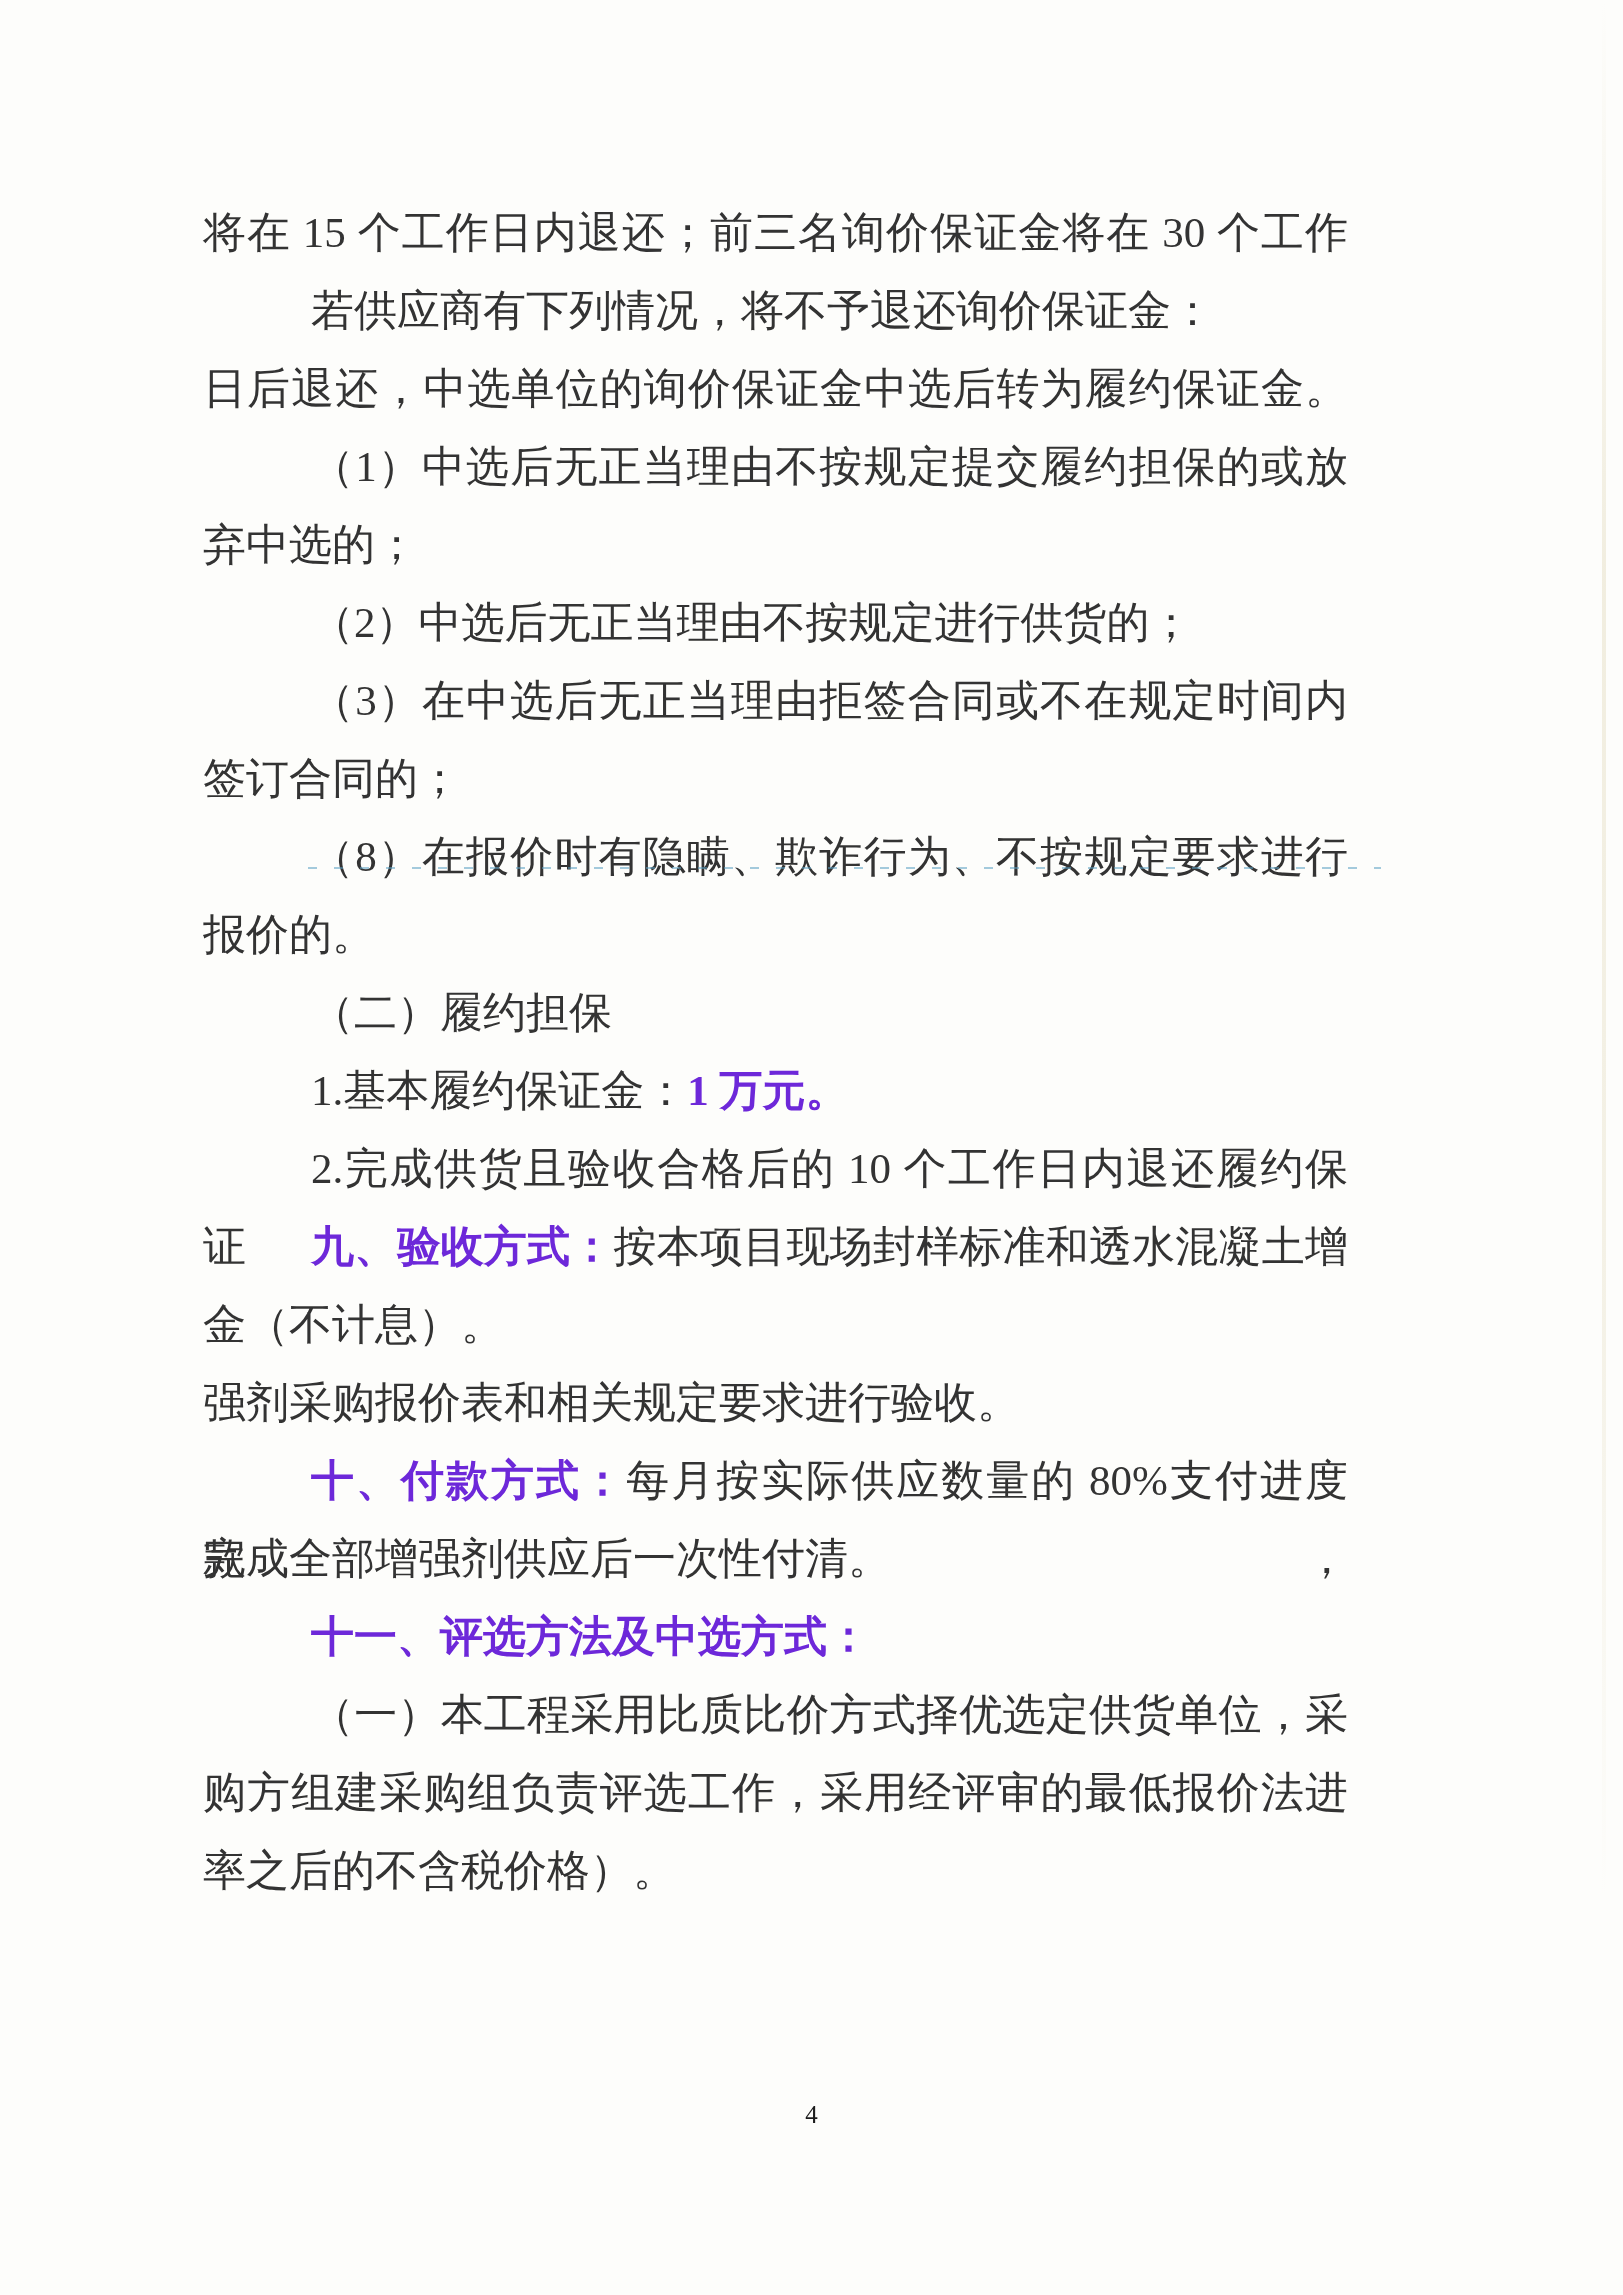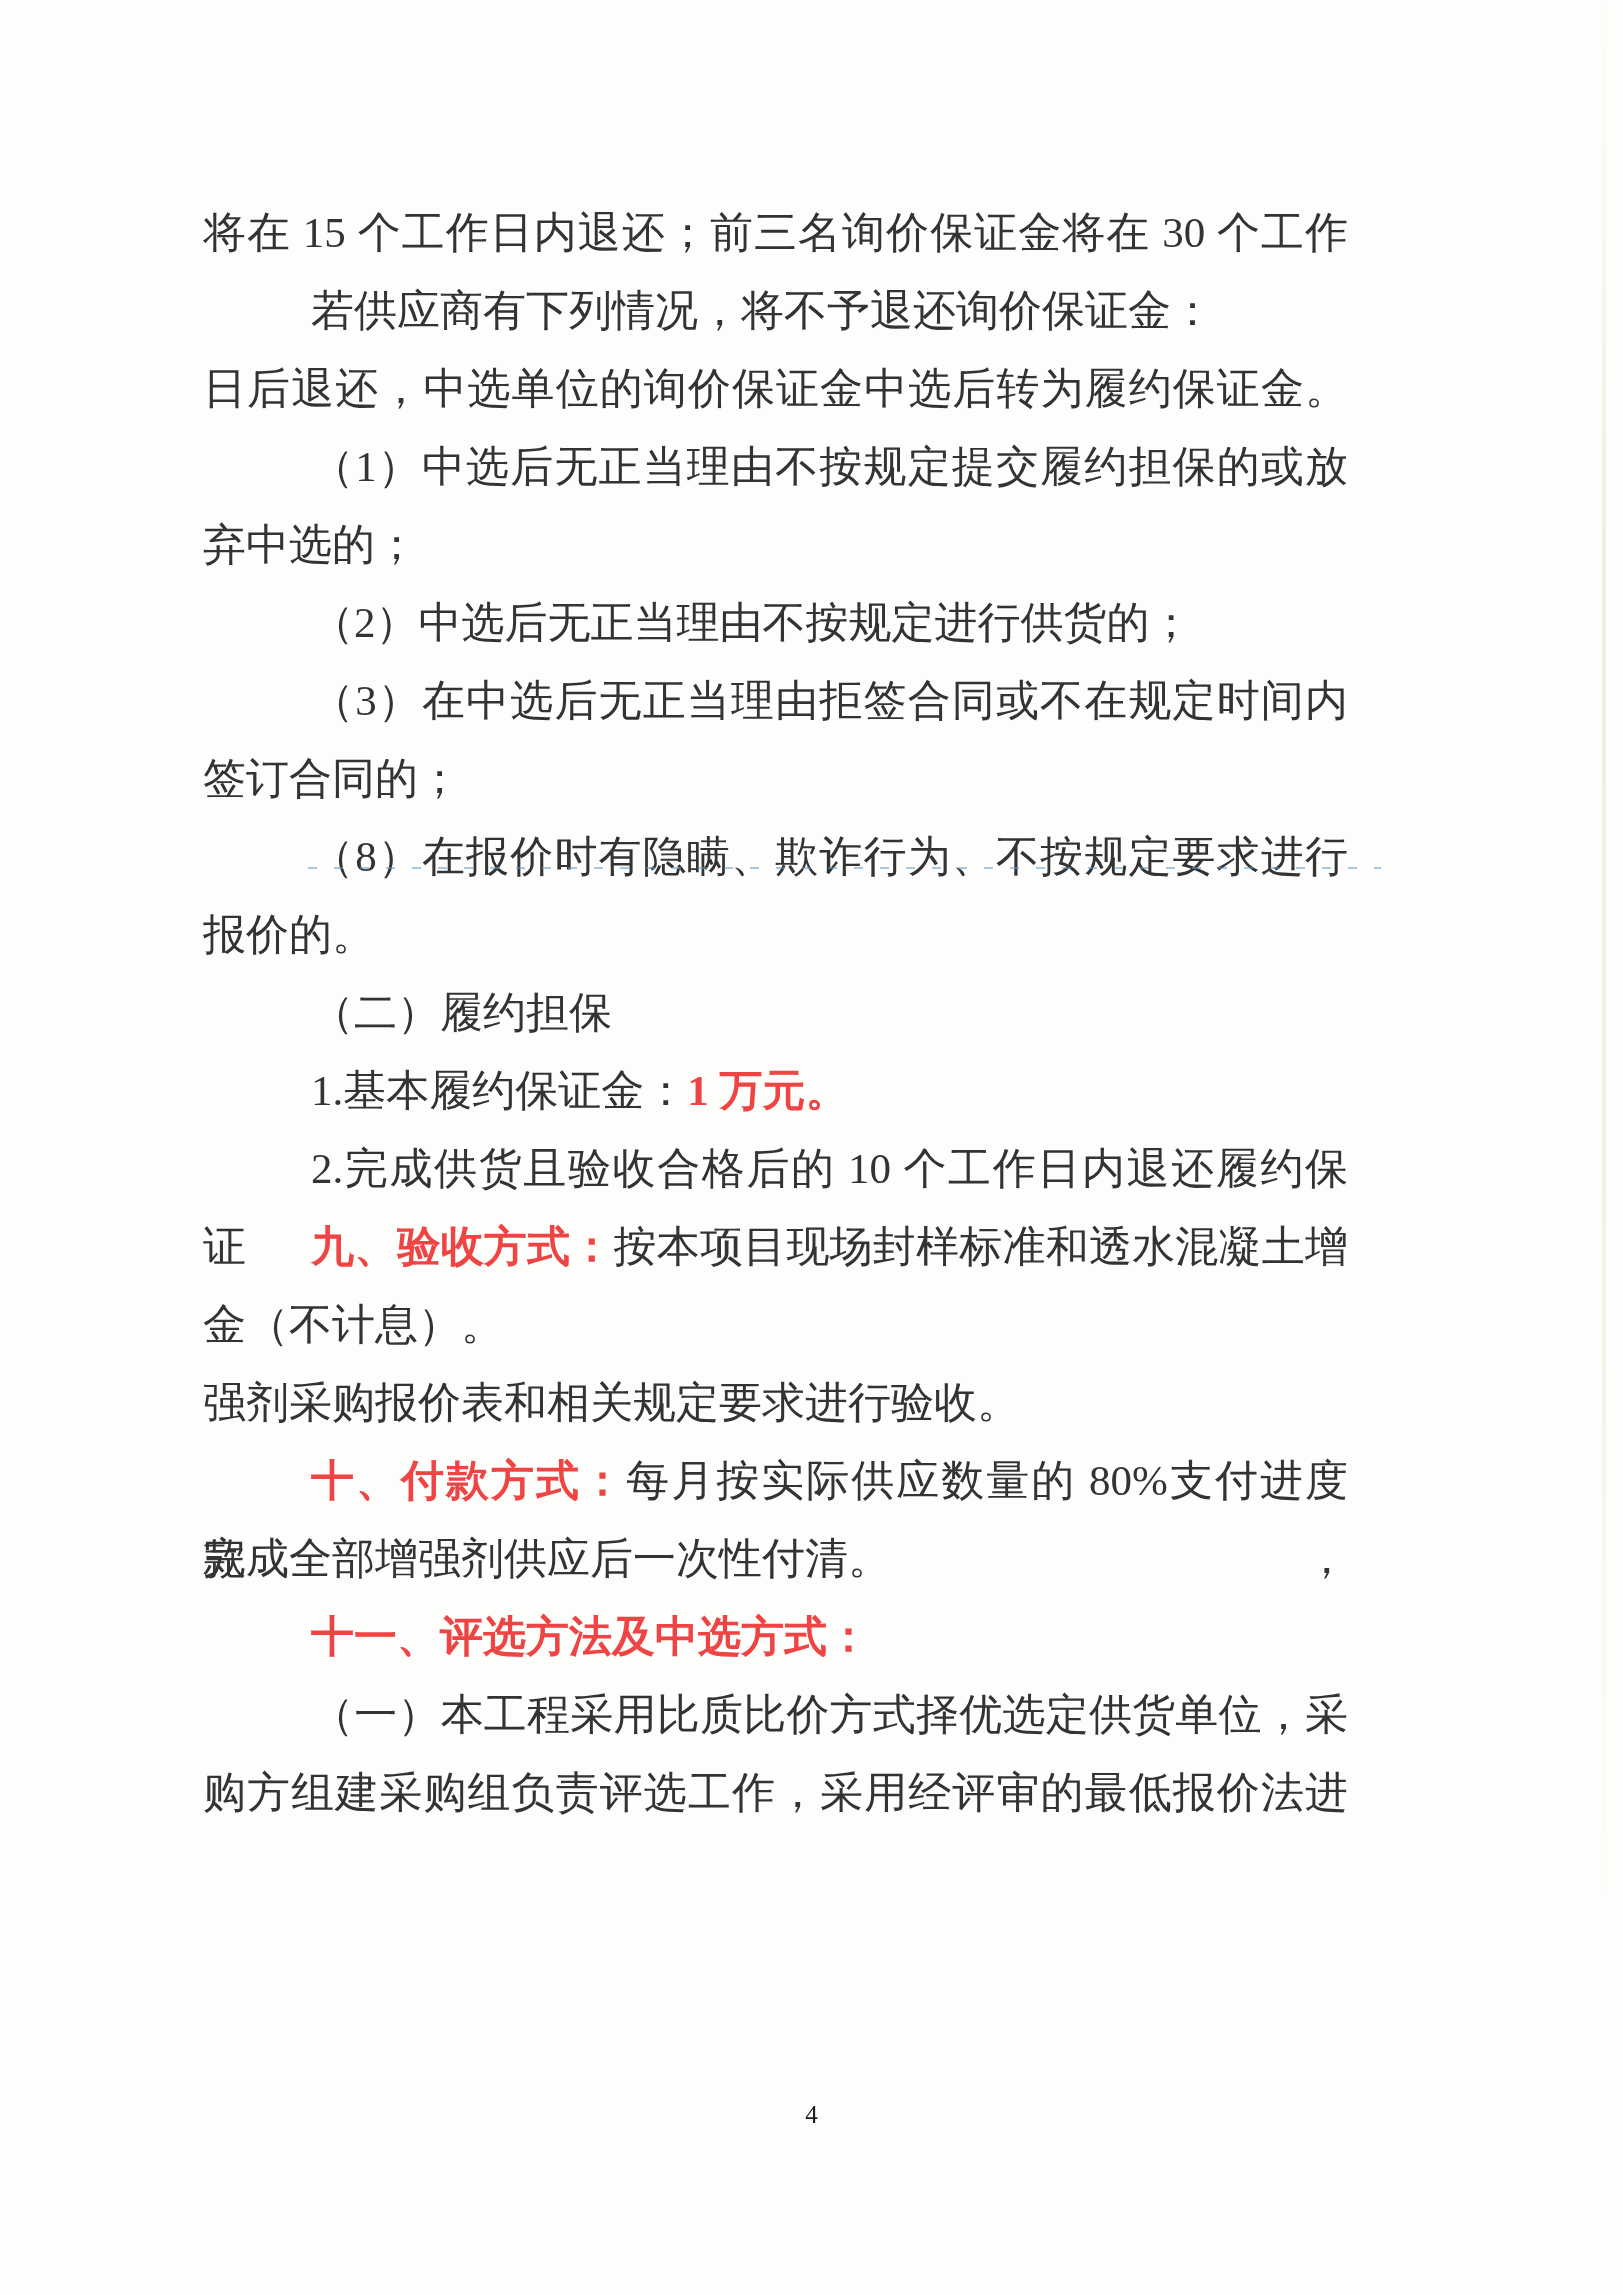--- a/index.html
+++ b/index.html
@@ -31,21 +31,21 @@
   }
   .fill {
     text-align: justify;
     text-align-last: justify;
   }
   .indent {
     text-indent: 108px;
   }
   .b {
     font-weight: 700;
-    color: #ef4444;
+    color: #6d28d9;
   }
   .page-number {
     position: absolute;
     top: 2098px;
     left: 0;
     width: 100%;
     text-align: center;
     font-size: 25px;
     line-height: 33px;
     color: #1c1c1c;
@@ -94,20 +94,21 @@
     <div class="line indent"><span>1.基本履约保证金：</span><span class="b">1 万元。</span></div>
     <div class="line indent fill"><span>2.完成供货且验收合格后的 10 个工作日内退还履约保证</span></div>
     <div class="line indent fill"><span class="b">九、验收方式：</span><span>按本项目现场封样标准和透水混凝土增</span></div>
     <div class="line"><span>金（不计息）。</span></div>
     <div class="line"><span>强剂采购报价表和相关规定要求进行验收。</span></div>
     <div class="line indent fill"><span class="b">十、付款方式：</span><span>每月按实际供应数量的 80%支付进度款，</span></div>
     <div class="line"><span>完成全部增强剂供应后一次性付清。</span></div>
     <div class="line indent"><span class="b">十一、评选方法及中选方式：</span></div>
     <div class="line indent fill"><span>（一）本工程采用比质比价方式择优选定供货单位，采</span></div>
     <div class="line fill"><span>购方组建采购组负责评选工作，采用经评审的最低报价法进</span></div>
+    <div class="line"><span>率之后的不含税价格）。</span></div>
   </div>
 
   <div class="artifact-dash"></div>
   <div class="edge-streak"></div>
 
   <div class="page-number">4</div>
 
 </div>
 
 

